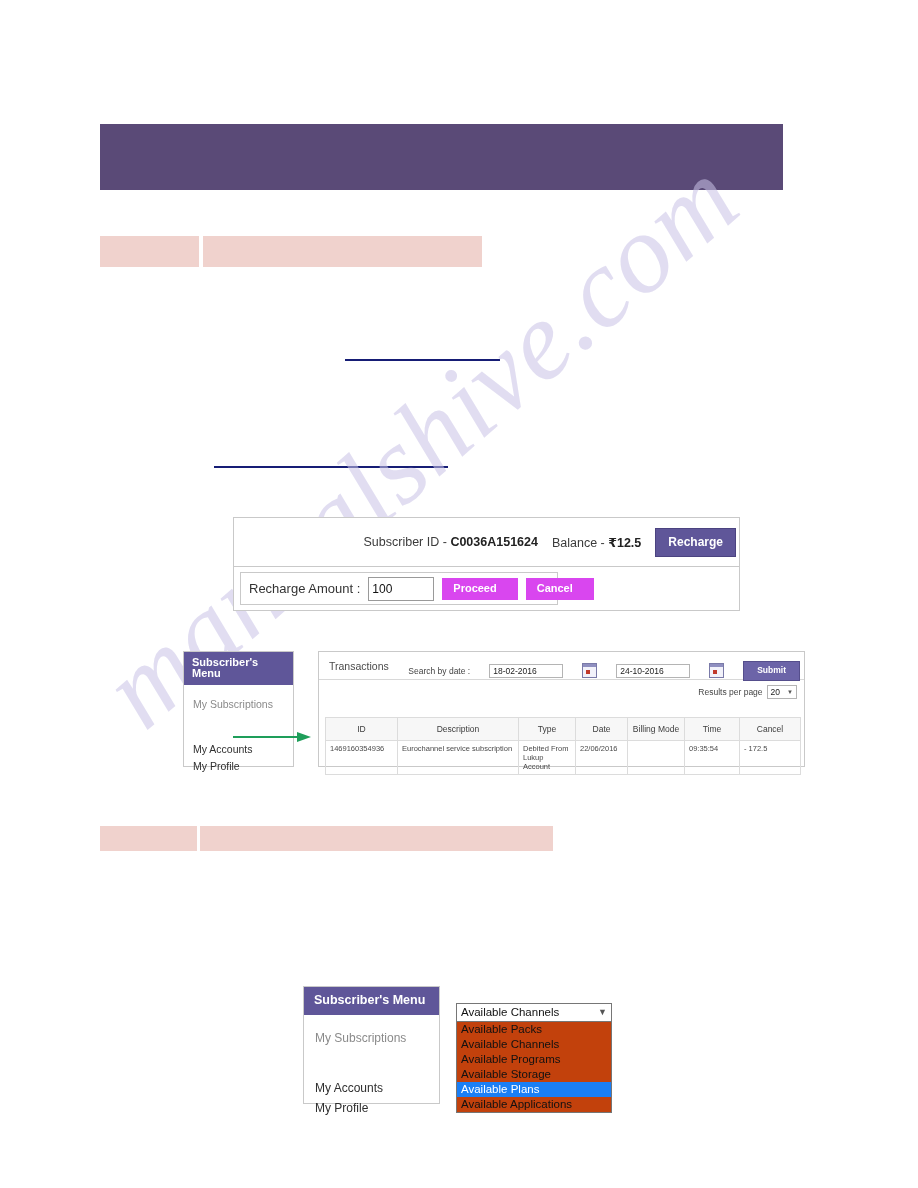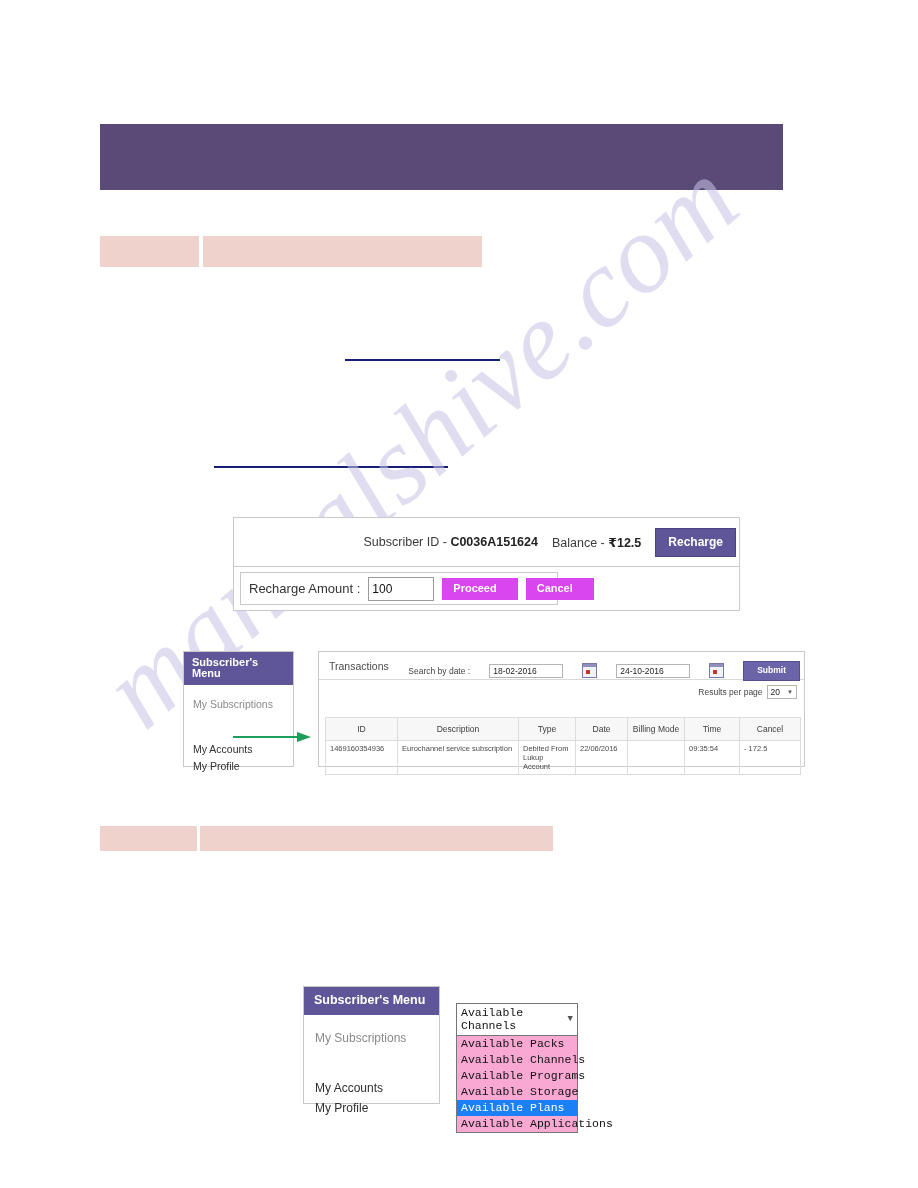--- a/index.html
+++ b/index.html
@@ -270,41 +270,41 @@
     position: absolute;
     left: 233px; top: 732px;
     width: 78px; height: 10px;
     z-index: 9;
   }
 
   
   #dropdown-wrap {
     position: absolute;
     left: 456px; top: 1003px;
-    width: 122px;
+    width: 156px;
     z-index: 8;
-    font-family: Liberation Mono, monospace;
+    font-family: Liberation Sans, sans-serif;
     border-radius: 16px;
   }
   #dropdown-selected {
     border: 1px solid #767676;
     background: #ffffff;
     font-size: 11.5px;
     color: #111;
     padding: 2px 4px 3px 4px;
     display: flex;
     justify-content: space-between;
     align-items: center;
     cursor: pointer;
     box-sizing: border-box;
   }
   #dropdown-list {
     border: 1px solid #767676;
     border-top: none;
-    background: #f9a8d4;
+    background: #c2410c;
     box-sizing: border-box;
   }
   .dd-option {
     font-size: 11.5px;
     color: #111;
     padding: 1px 4px 2px 4px;
     cursor: pointer;
     white-space: nowrap;
   }
   .dd-option.selected {

